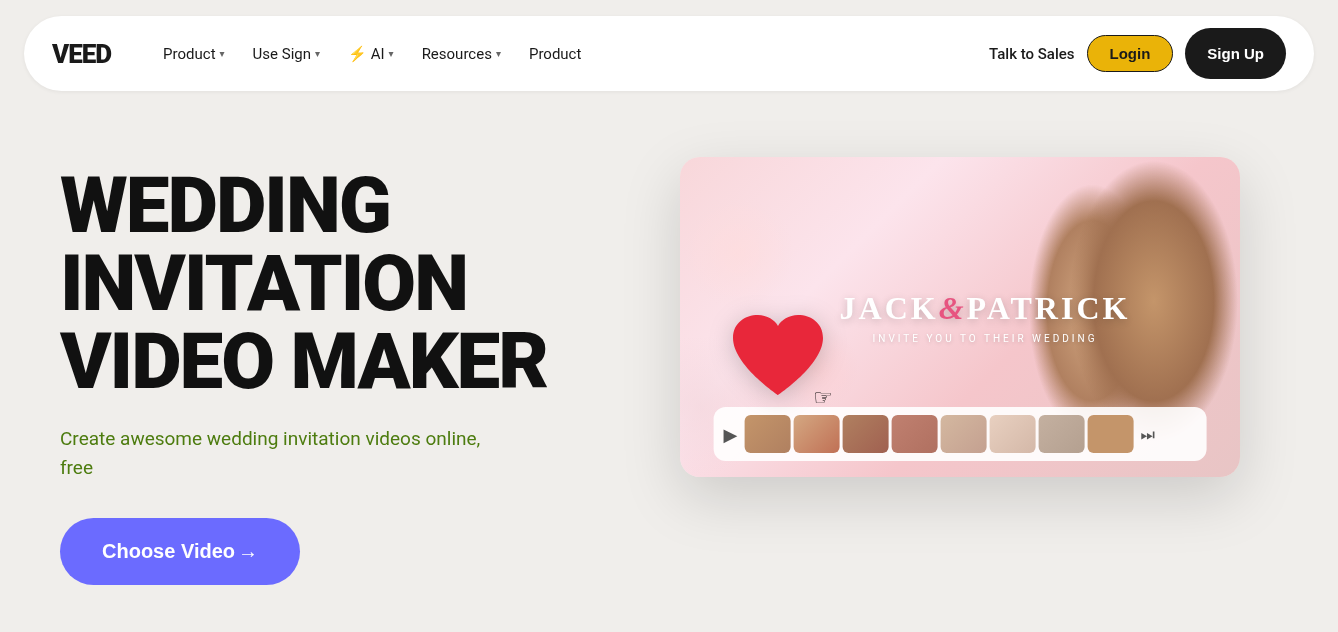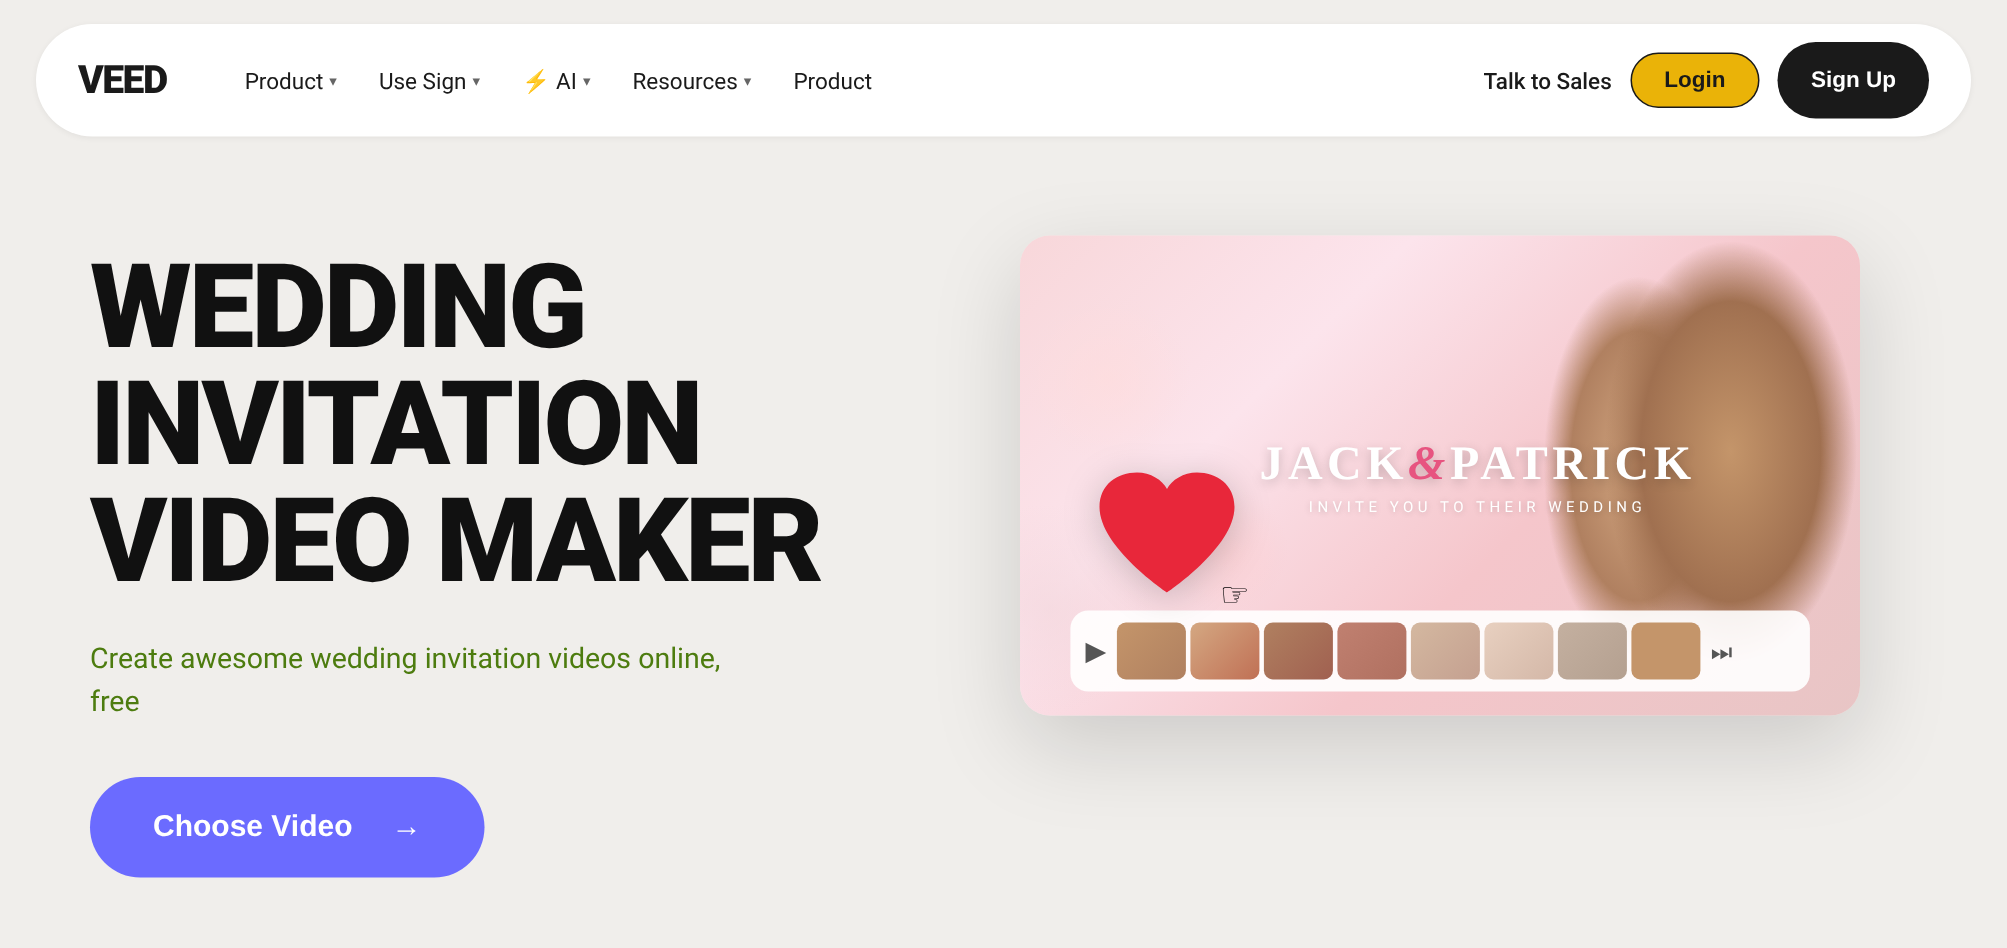--- a/index.html
+++ b/index.html
@@ -129,21 +129,21 @@
       font-size: 19px;
       color: #4d7c0f;
       line-height: 1.5;
       margin-bottom: 36px;
       font-weight: 400;
     }
 
     .choose-video-btn {
       display: inline-flex;
       align-items: flex-end;
-      gap: 26px;
+      gap: 3px;
       background: #6b6bff;
       color: #ffffff;
       font-size: 20px;
       font-weight: 700;
       padding: 22px 42px;
       border-radius: 50px;
       cursor: pointer;
       border: none;
     }
 

